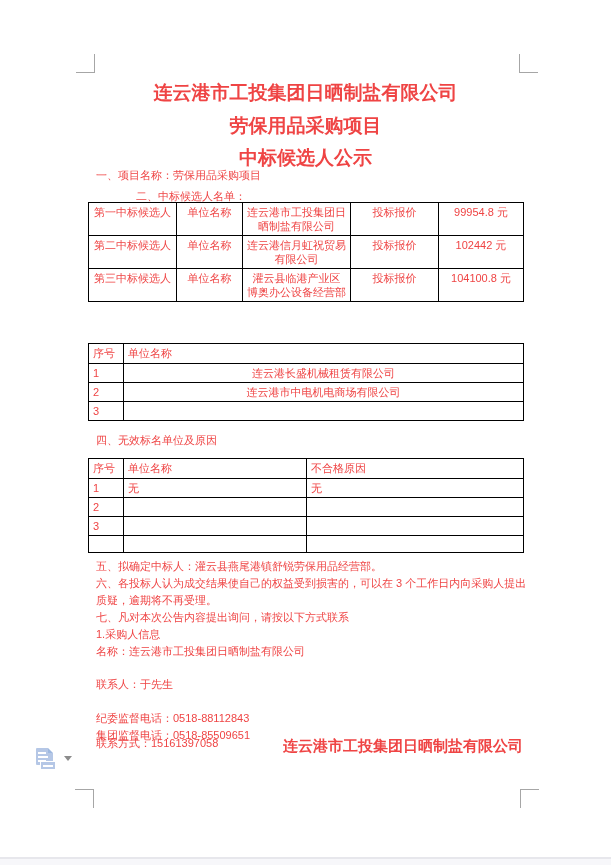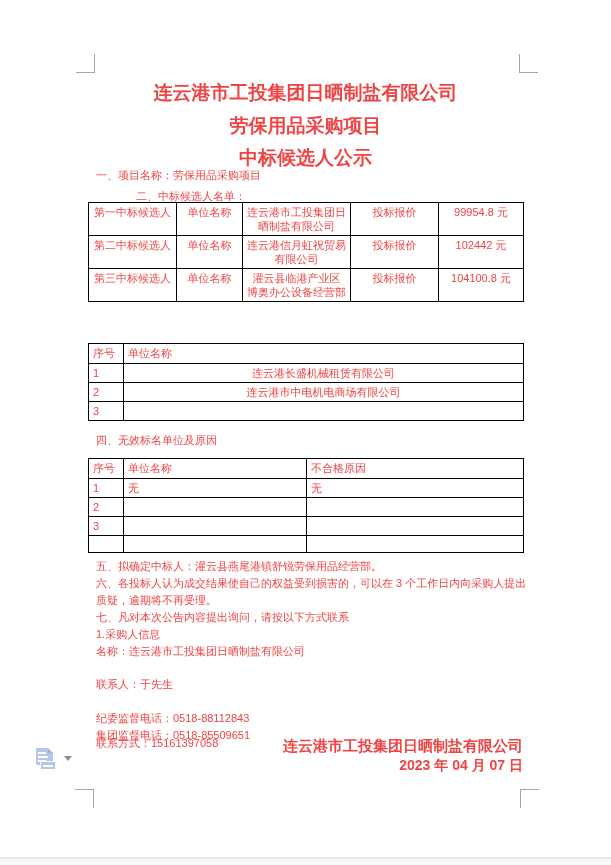--- a/index.html
+++ b/index.html
@@ -187,21 +187,20 @@
   <div class="para" style="top:609px;">七、凡对本次公告内容提出询问，请按以下方式联系</div>
   <div class="para" style="top:626px;">1.采购人信息</div>
 
   <div class="contact-line" style="top:644px;">名称：连云港市工投集团日晒制盐有限公司</div>
   <div class="contact-line" style="top:677px;">联系人：于先生</div>
   <div class="contact-line" style="top:694px;margin-top:42px;">联系方式：15161397058</div>
   <div class="contact-line" style="top:711px;">纪委监督电话：0518-88112843</div>
   <div class="contact-line" style="top:728px;">集团监督电话：0518-85509651</div>
 
   <div class="footer-company">连云港市工投集团日晒制盐有限公司</div>
-  <div class="footer-date">2023 年 04 月 07 日</div>
 
   <div class="paste-btn">
     <div class="paste-icon">
       <div class="paste-doc"></div>
       <div class="paste-fold"></div>
       <div class="paste-line pl1"></div>
       <div class="paste-line pl2"></div>
       <div class="paste-line pl3"></div>
       <div class="paste-box">
           <div class="paste-box-line"></div>

